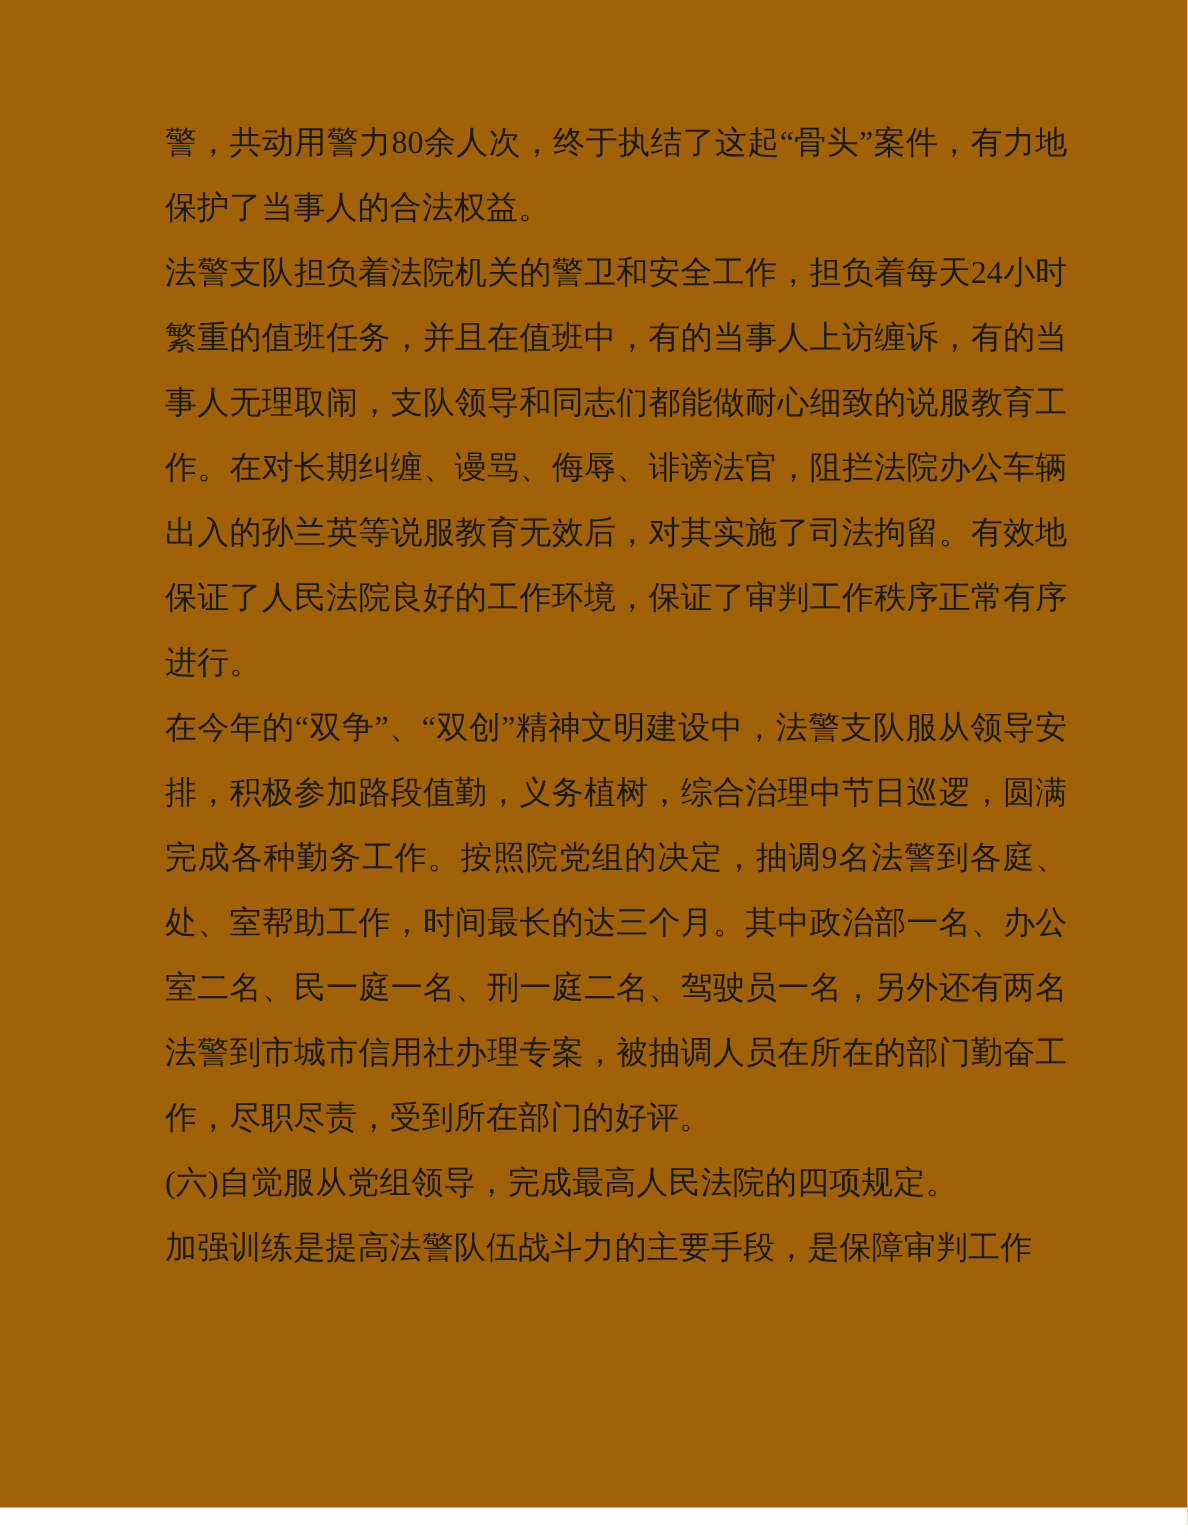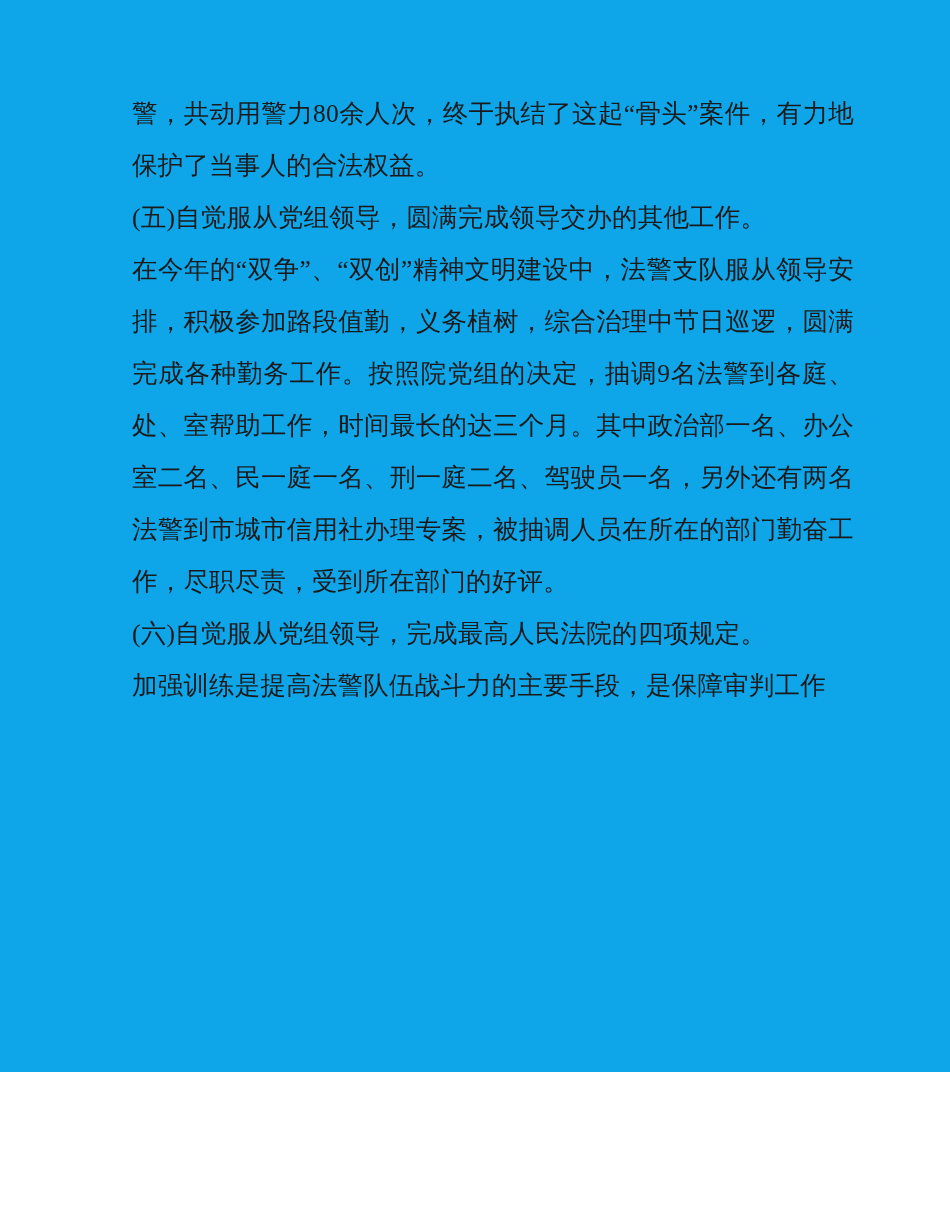--- a/index.html
+++ b/index.html
@@ -9,25 +9,25 @@
   }
   body {
     width: 950px;
     height: 1229px;
     font-family: "Liberation Serif", "DejaVu Serif", serif;
     color: #1a1a1a;
     overflow: hidden;
   }
   .page {
     width: 950px;
-    height: 1072px;
+    height: 1206px;
     box-sizing: border-box;
     padding: 88px 96px 60px 132px;
     position: relative;
-    background: #0ea5e9;
+    background: #a16207;
   }
   .doc-body {
     font-size: 25.5px;
     line-height: 52px;
     text-align: justify;
     text-justify: inter-ideograph;
     letter-spacing: 0.2px;
   }
   .para {
     margin: 0 0 0 0;
@@ -37,18 +37,18 @@
   .para + .para {
     margin-top: 0px;
   }
 </style>
 </head>
 <body>
 
 <div class="page">
   <div class="doc-body">
     <p class="para">警，共动用警力80余人次，终于执结了这起“骨头”案件，有力地保护了当事人的合法权益。</p>
-    <p class="para">(五)自觉服从党组领导，圆满完成领导交办的其他工作。</p>
+    <p class="para">法警支队担负着法院机关的警卫和安全工作，担负着每天24小时繁重的值班任务，并且在值班中，有的当事人上访缠诉，有的当事人无理取闹，支队领导和同志们都能做耐心细致的说服教育工作。在对长期纠缠、谩骂、侮辱、诽谤法官，阻拦法院办公车辆出入的孙兰英等说服教育无效后，对其实施了司法拘留。有效地保证了人民法院良好的工作环境，保证了审判工作秩序正常有序进行。</p>
     <p class="para">在今年的“双争”、“双创”精神文明建设中，法警支队服从领导安排，积极参加路段值勤，义务植树，综合治理中节日巡逻，圆满完成各种勤务工作。按照院党组的决定，抽调9名法警到各庭、处、室帮助工作，时间最长的达三个月。其中政治部一名、办公室二名、民一庭一名、刑一庭二名、驾驶员一名，另外还有两名法警到市城市信用社办理专案，被抽调人员在所在的部门勤奋工作，尽职尽责，受到所在部门的好评。</p>
     <p class="para">(六)自觉服从党组领导，完成最高人民法院的四项规定。</p>
     <p class="para">加强训练是提高法警队伍战斗力的主要手段，是保障审判工作</p>
   </div>
 </div>
 
 </body></html>

